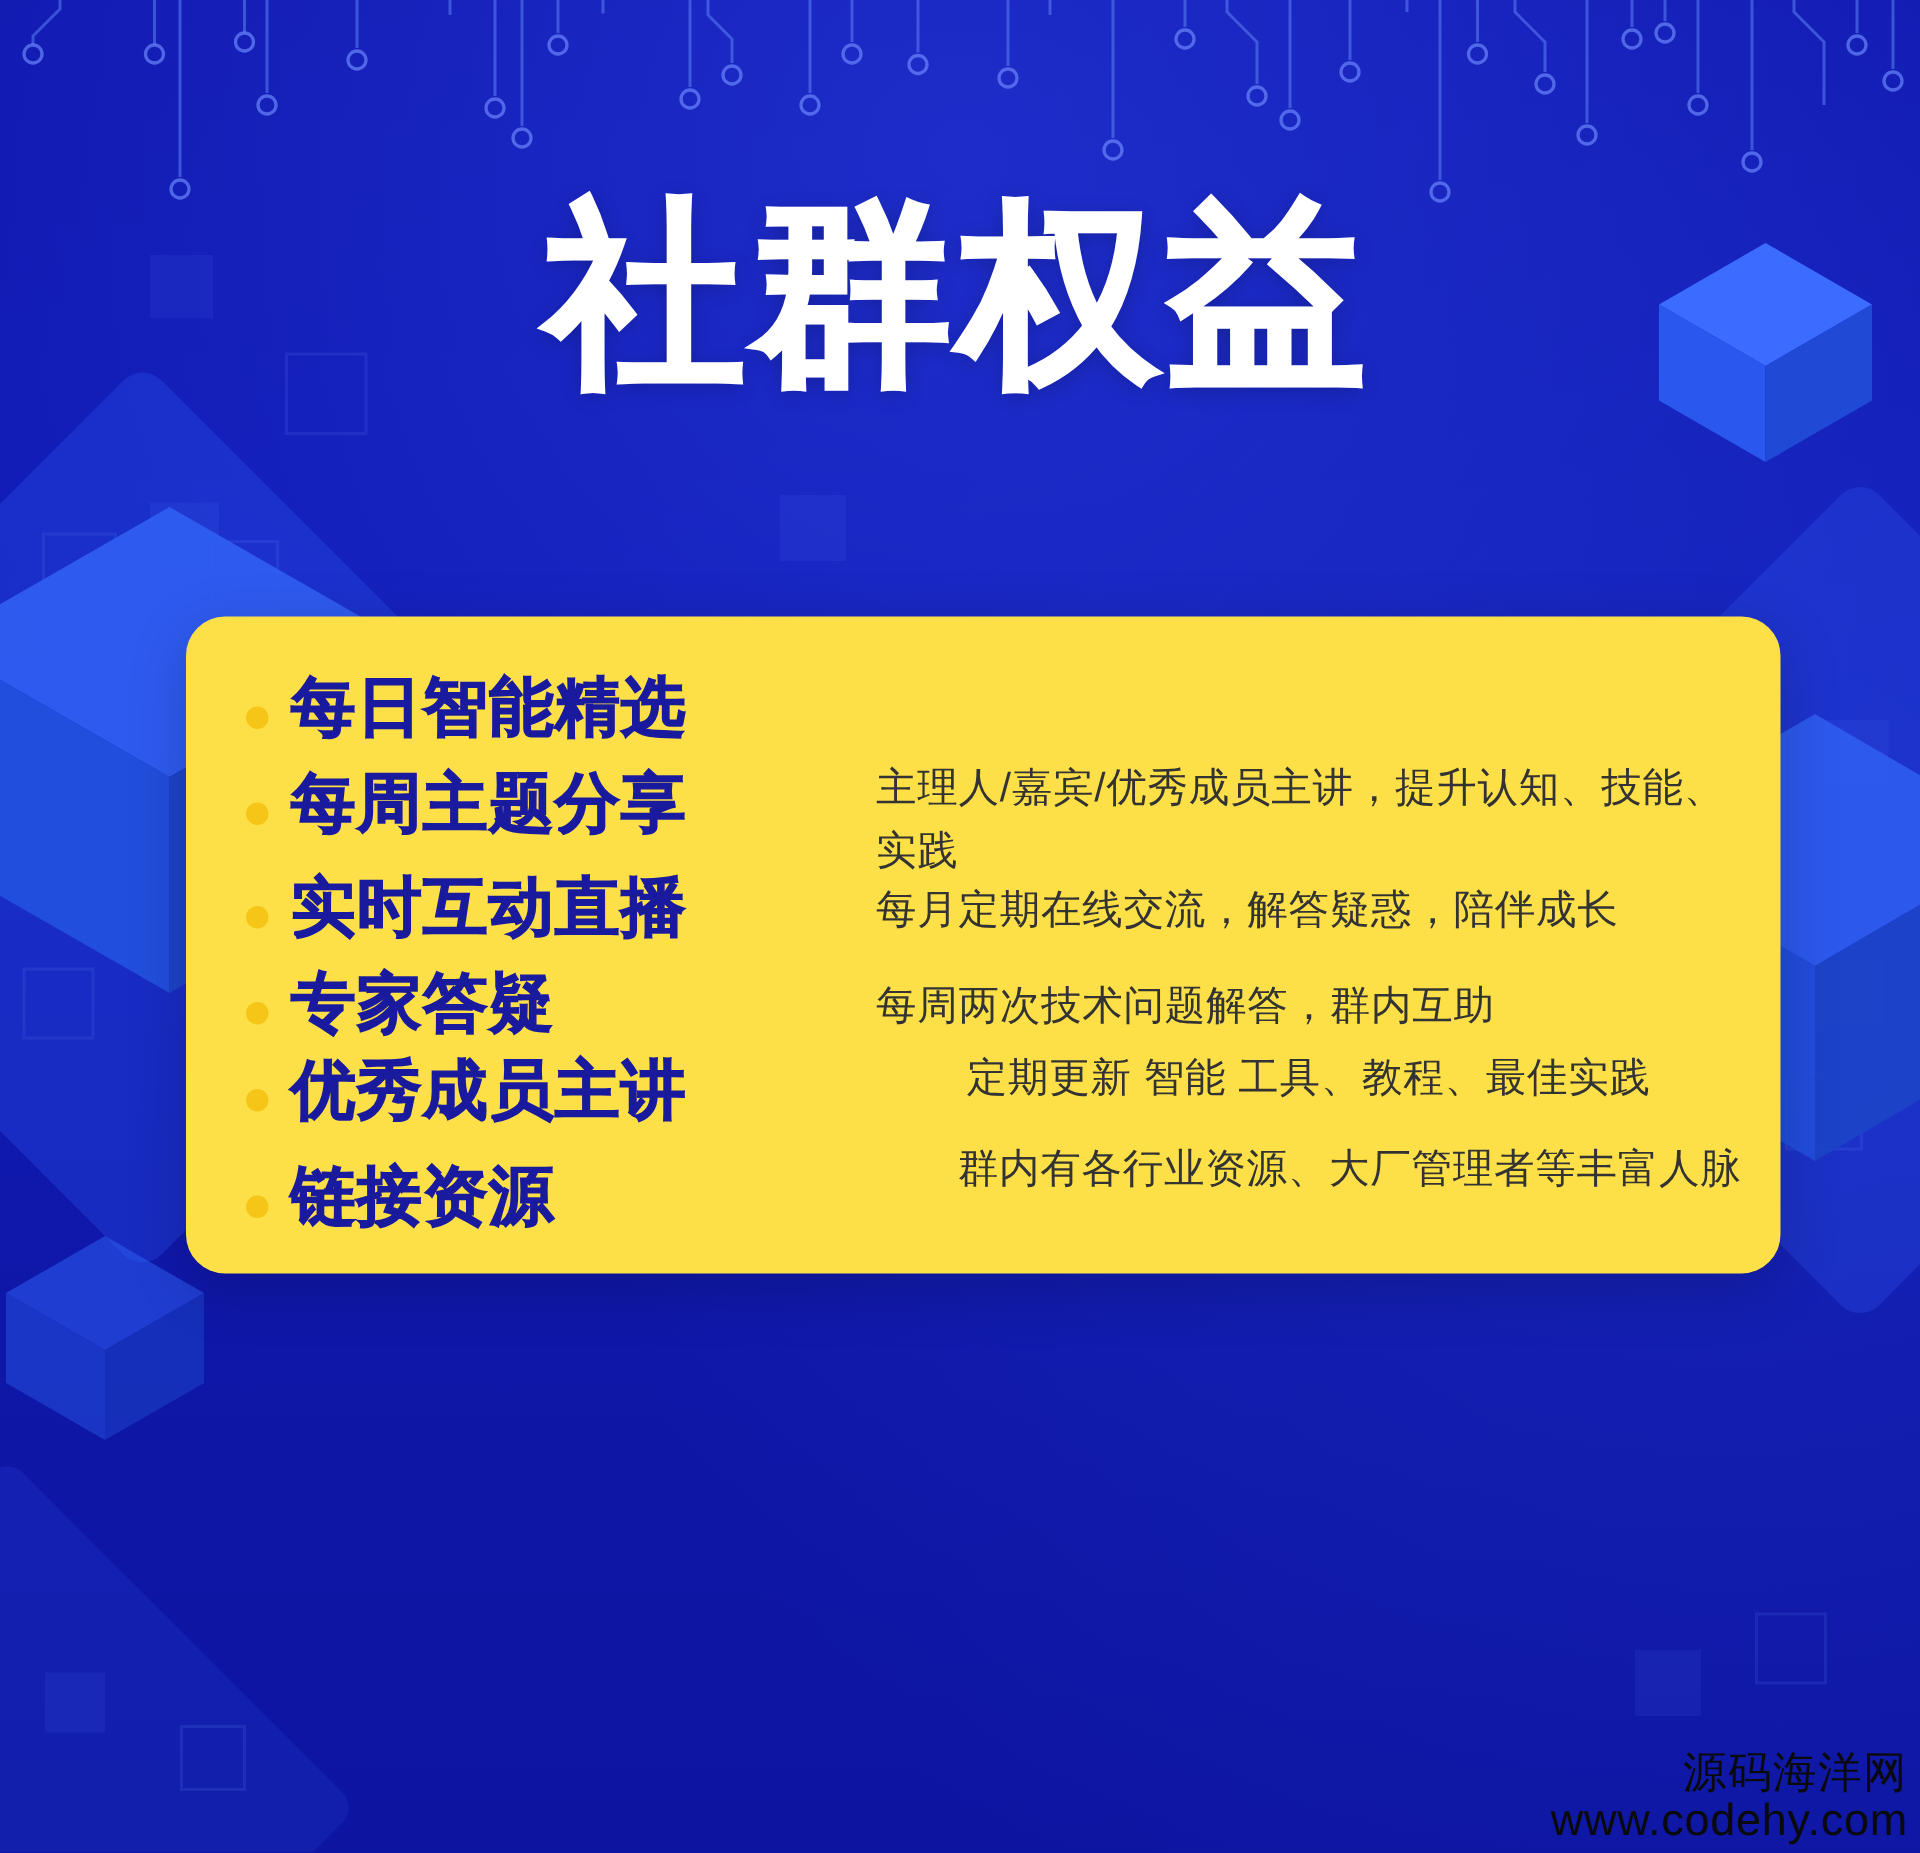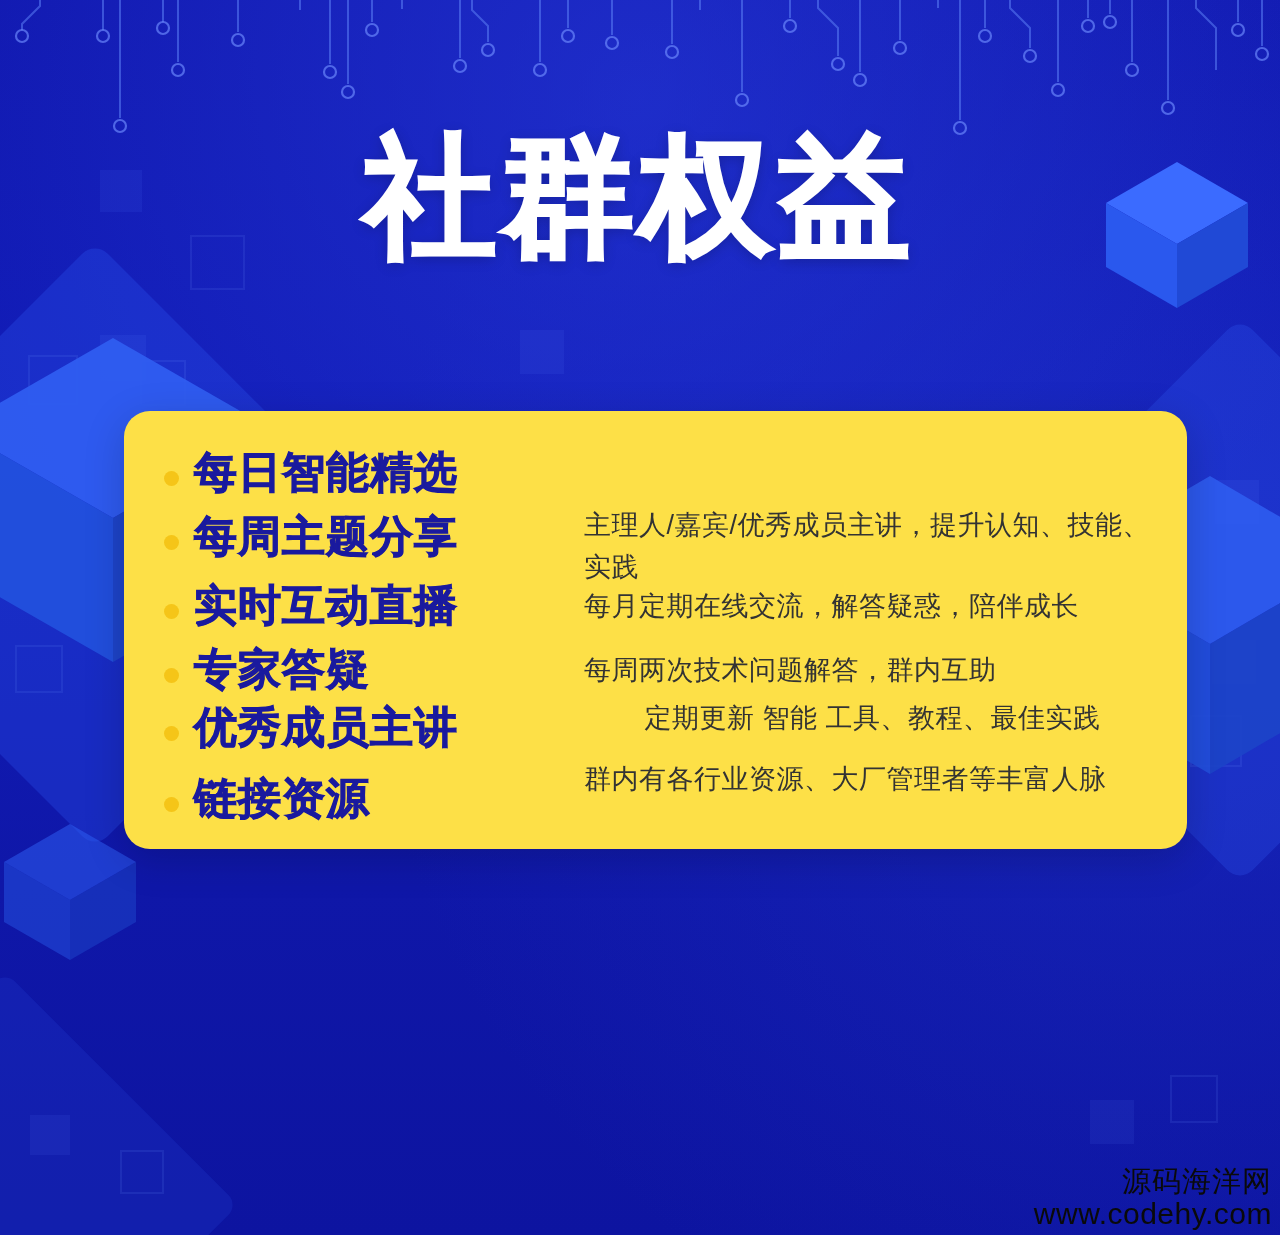--- a/index.html
+++ b/index.html
@@ -146,21 +146,21 @@
     padding-top: 4px;
     padding-left: 10px;
   }
 
   
   .row-0 .benefit-desc { padding-top: 2px; }
   .row-1 .benefit-desc { padding-top: 0px; }
   .row-2 .benefit-desc { padding-top: 18px; }
   .row-3 .benefit-desc { padding-top: 18px; }
   .row-4 .benefit-desc { padding-top: 2px; text-align: center; }
-  .row-5 .benefit-desc { padding-top: 0px; }
+  .row-5 .benefit-desc { padding-top: 0px; text-align: right; }
 
   .row-2 .benefit-title,
   .row-3 .benefit-title { padding-top: 14px; }
   .row-5 .benefit-title { padding-top: 16px; }
 
   .row-2 .bullet-wrap,
   .row-3 .bullet-wrap { padding-top: 36px; }
   .row-5 .bullet-wrap { padding-top: 38px; }
 
   

